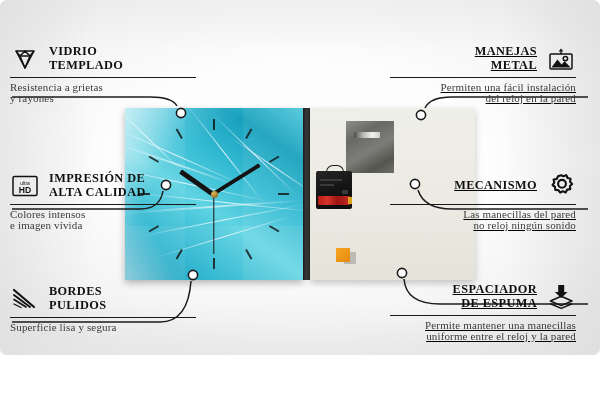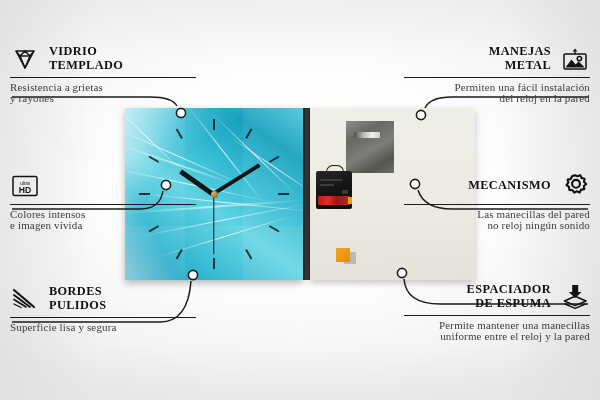--- a/index.html
+++ b/index.html
@@ -3,25 +3,26 @@
 <meta charset="utf-8">
 <style>
   html, body {
     margin: 0;
     padding: 0;
     background: #ffffff;
   }
   #root {
     position: relative;
     width: 600px;
-    height: 400px;
+    height: 355px;
     overflow: hidden;
     font-family: "Liberation Serif", serif;
     background:
       radial-gradient(ellipse 70% 60% at 50% 45%, #ffffff 0%, #fdfdfd 45%, #f4f4f4 78%, #e9e9e9 100%);
+    border-radius: 7px;
   }
   #root::after {
     content: "";
     position: absolute;
     inset: 0;
     pointer-events: none;
     background:
       linear-gradient(90deg, rgba(220,220,220,0.55) 0%, rgba(255,255,255,0) 16%, rgba(255,255,255,0) 84%, rgba(218,218,218,0.55) 100%),
       linear-gradient(180deg, rgba(232,232,232,0.45) 0%, rgba(255,255,255,0) 14%, rgba(255,255,255,0) 86%, rgba(228,228,228,0.5) 100%);
   }
@@ -173,21 +174,21 @@
     z-index: 5;
   }
 
   
   .feature {
     position: absolute;
     width: 186px;
     z-index: 4;
   }
   .feature.left  { left: 10px;  text-align: left; }
-  .feature.right { right: 10px; text-align: right; }
+  .feature.right { right: 24px; text-align: right; text-decoration: underline; }
 
   .feat-head {
     display: flex;
     align-items: center;
     gap: 9px;
   }
   .feature.right .feat-head { flex-direction: row-reverse; }
 
   .feat-icon {
     flex: 0 0 auto;
@@ -328,20 +329,24 @@
 
   <div class="feature left" style="top:171px;">
     <div class="feat-head">
       <span class="feat-icon">
         <svg width="30" height="26" viewBox="0 0 30 26">
           <rect x="3" y="3.5" width="24" height="19" fill="none" stroke="#121212" stroke-width="1.5" rx="1.5"></rect>
           <text x="15" y="11.5" font-family="Liberation Sans, sans-serif" font-size="5" text-anchor="middle" fill="#121212">ultra</text>
           <text x="15" y="19.8" font-family="Liberation Sans, sans-serif" font-size="8.6" font-weight="bold" text-anchor="middle" fill="#121212">HD</text>
         </svg>
       </span>
+      <span class="feat-title">
+        <span>IMPRESIÓN DE</span><br>
+        <span>ALTA CALIDAD</span>
+      </span>
     </div>
     <div class="rule"></div>
     <div class="feat-desc">
       <span>Colores intensos</span><br>
       <span>e imagen vívida</span>
     </div>
   </div>
 
   <div class="feature left" style="top:284px;">
     <div class="feat-head">

